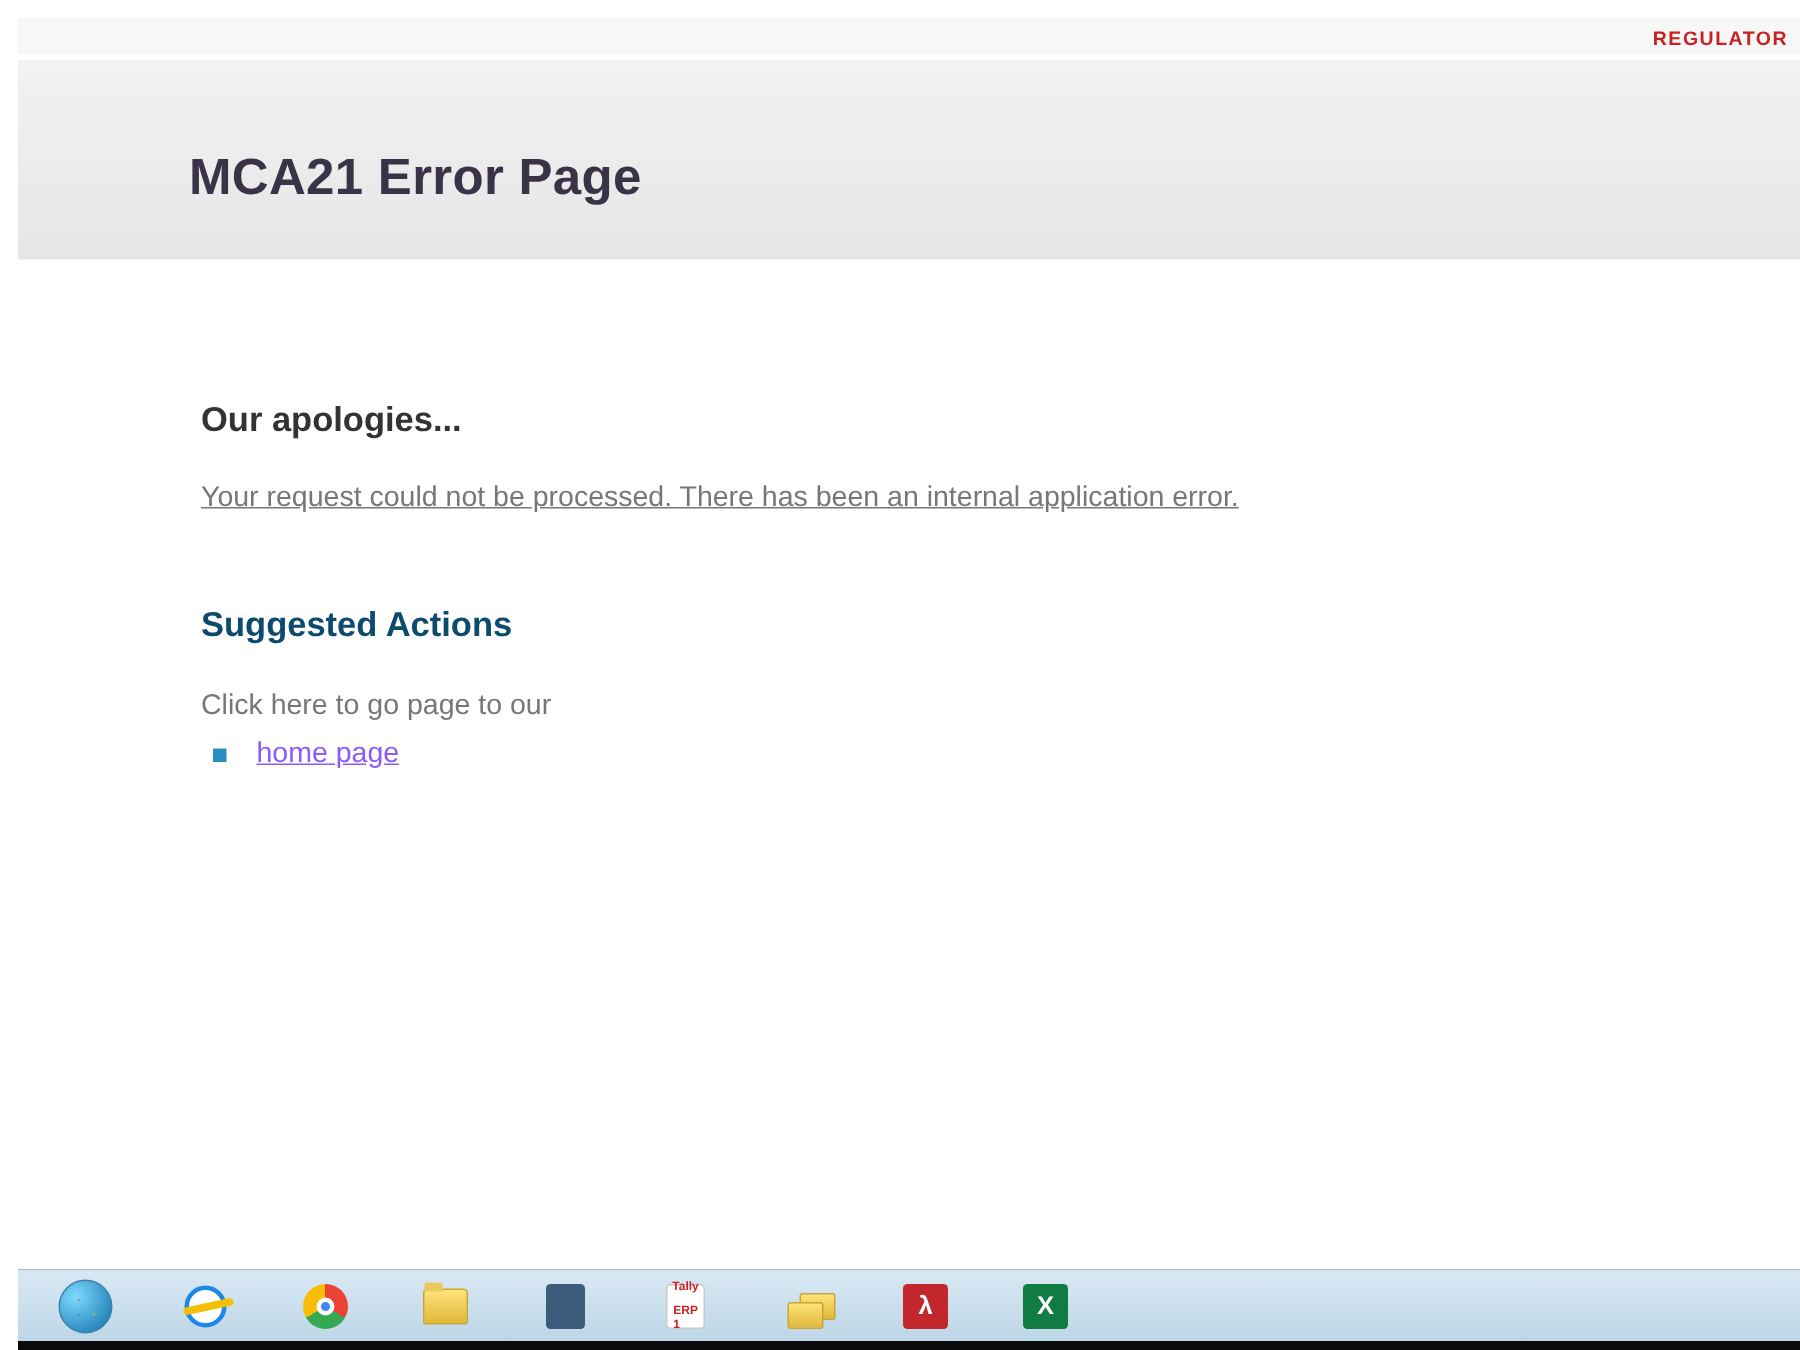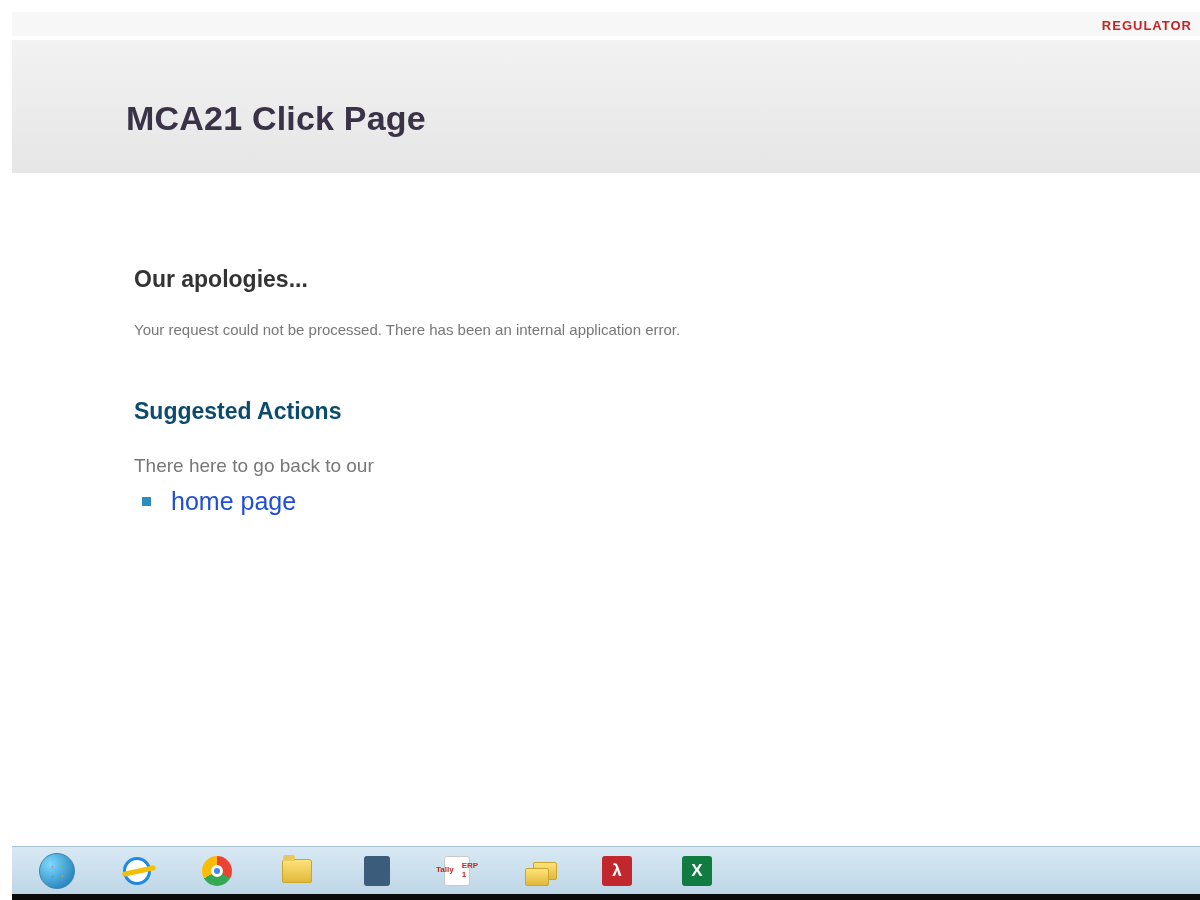--- a/index.html
+++ b/index.html
@@ -40,23 +40,24 @@
       padding: 85px 110px 40px 118px;
       color: #555;
     }
     .apology-heading {
       font-size: 23px;
       font-weight: 700;
       color: #333;
       margin-bottom: 28px;
     }
     .message {
-      font-size: 15px;
+      font-size: 19px;
       color: #777;
       margin-bottom: 60px;
+      text-decoration: underline;
     }
     .suggest-heading {
       font-size: 23px;
       font-weight: 700;
       color: #0c4a6e;
       margin-bottom: 30px;
     }
     .suggest-text {
       font-size: 19px;
       color: #777;
@@ -73,22 +74,23 @@
       gap: 12px;
       padding-left: 4px;
     }
     .bullet {
       width: 9px;
       height: 9px;
       background: #2a8fbd;
       display: inline-block;
     }
     .home-link {
-      font-size: 25px;
-      color: #1d4ed8;
+      font-size: 19px;
+      color: #8b5cf6;
+      text-decoration: underline;
       cursor: pointer;
     }
     
     .taskbar {
       position: absolute;
       left: 0; right: 0; bottom: 10px;
       height: 48px;
       background: linear-gradient(#d9e9f4, #bdd6e6);
       display: flex;
       align-items: center;
@@ -152,21 +154,21 @@
     }
     .folder::before{content:"";position:absolute;top:-5px;left:0;width:12px;height:6px;background:#e9c95b;border-radius:2px 2px 0 0;}
     .calc {
       width:26px;height:30px;background:#3b5c7a;border-radius:3px;
       display:grid; grid-template-columns:repeat(3,1fr); grid-template-rows:repeat(4,1fr);
       gap:2px; padding:3px;
     }
     .calc span{background:#cfe1ef;}
     .tally {
       width:26px;height:30px;background:#fff; border:1px solid #c9c9c9;
-      display:flex;flex-direction:row;align-items:center;justify-content:center;
+      display:flex;flex-direction:column;align-items:center;justify-content:center;
       color:#cc1f1f; font-size:8px; font-weight:700; line-height:1.05;
     }
     .folders2 {
       width:32px;height:26px;position:relative;
     }
     .folders2 .f{position:absolute;width:24px;height:18px;background:linear-gradient(#ffe27a,#e0b93b);border-radius:2px;border:1px solid #caa62e;}
     .folders2 .f1{left:0;top:6px;}
     .folders2 .f2{left:8px;top:0;}
     .adobe {
       width:30px;height:30px;background:#c1272d;display:flex;align-items:center;justify-content:center;
@@ -181,29 +183,29 @@
     }
   </style>
 </head>
 <body>
 
 <div class="top-strip">
   <span class="regulator-label">REGULATOR</span>
 </div>
 
 <div class="header-band">
-  <h1>MCA21 Click Page</h1>
+  <h1>MCA21 Error Page</h1>
 </div>
 
 <div class="content">
   <h2 class="apology-heading">Our apologies...</h2>
   <p class="message">Your request could not be processed. There has been an internal application error.</p>
 
   <h2 class="suggest-heading">Suggested Actions</h2>
-  <p class="back-text">There here to go back to our</p>
+  <p class="back-text">Click here to go page to our</p>
   <div class="home-line">
     <span class="bullet"></span>
     <a class="home-link">home page</a>
   </div>
 </div>
 
 <div class="taskbar">
   <div class="tb-item">
     <div class="start-orb">
       <div class="win-flag">

